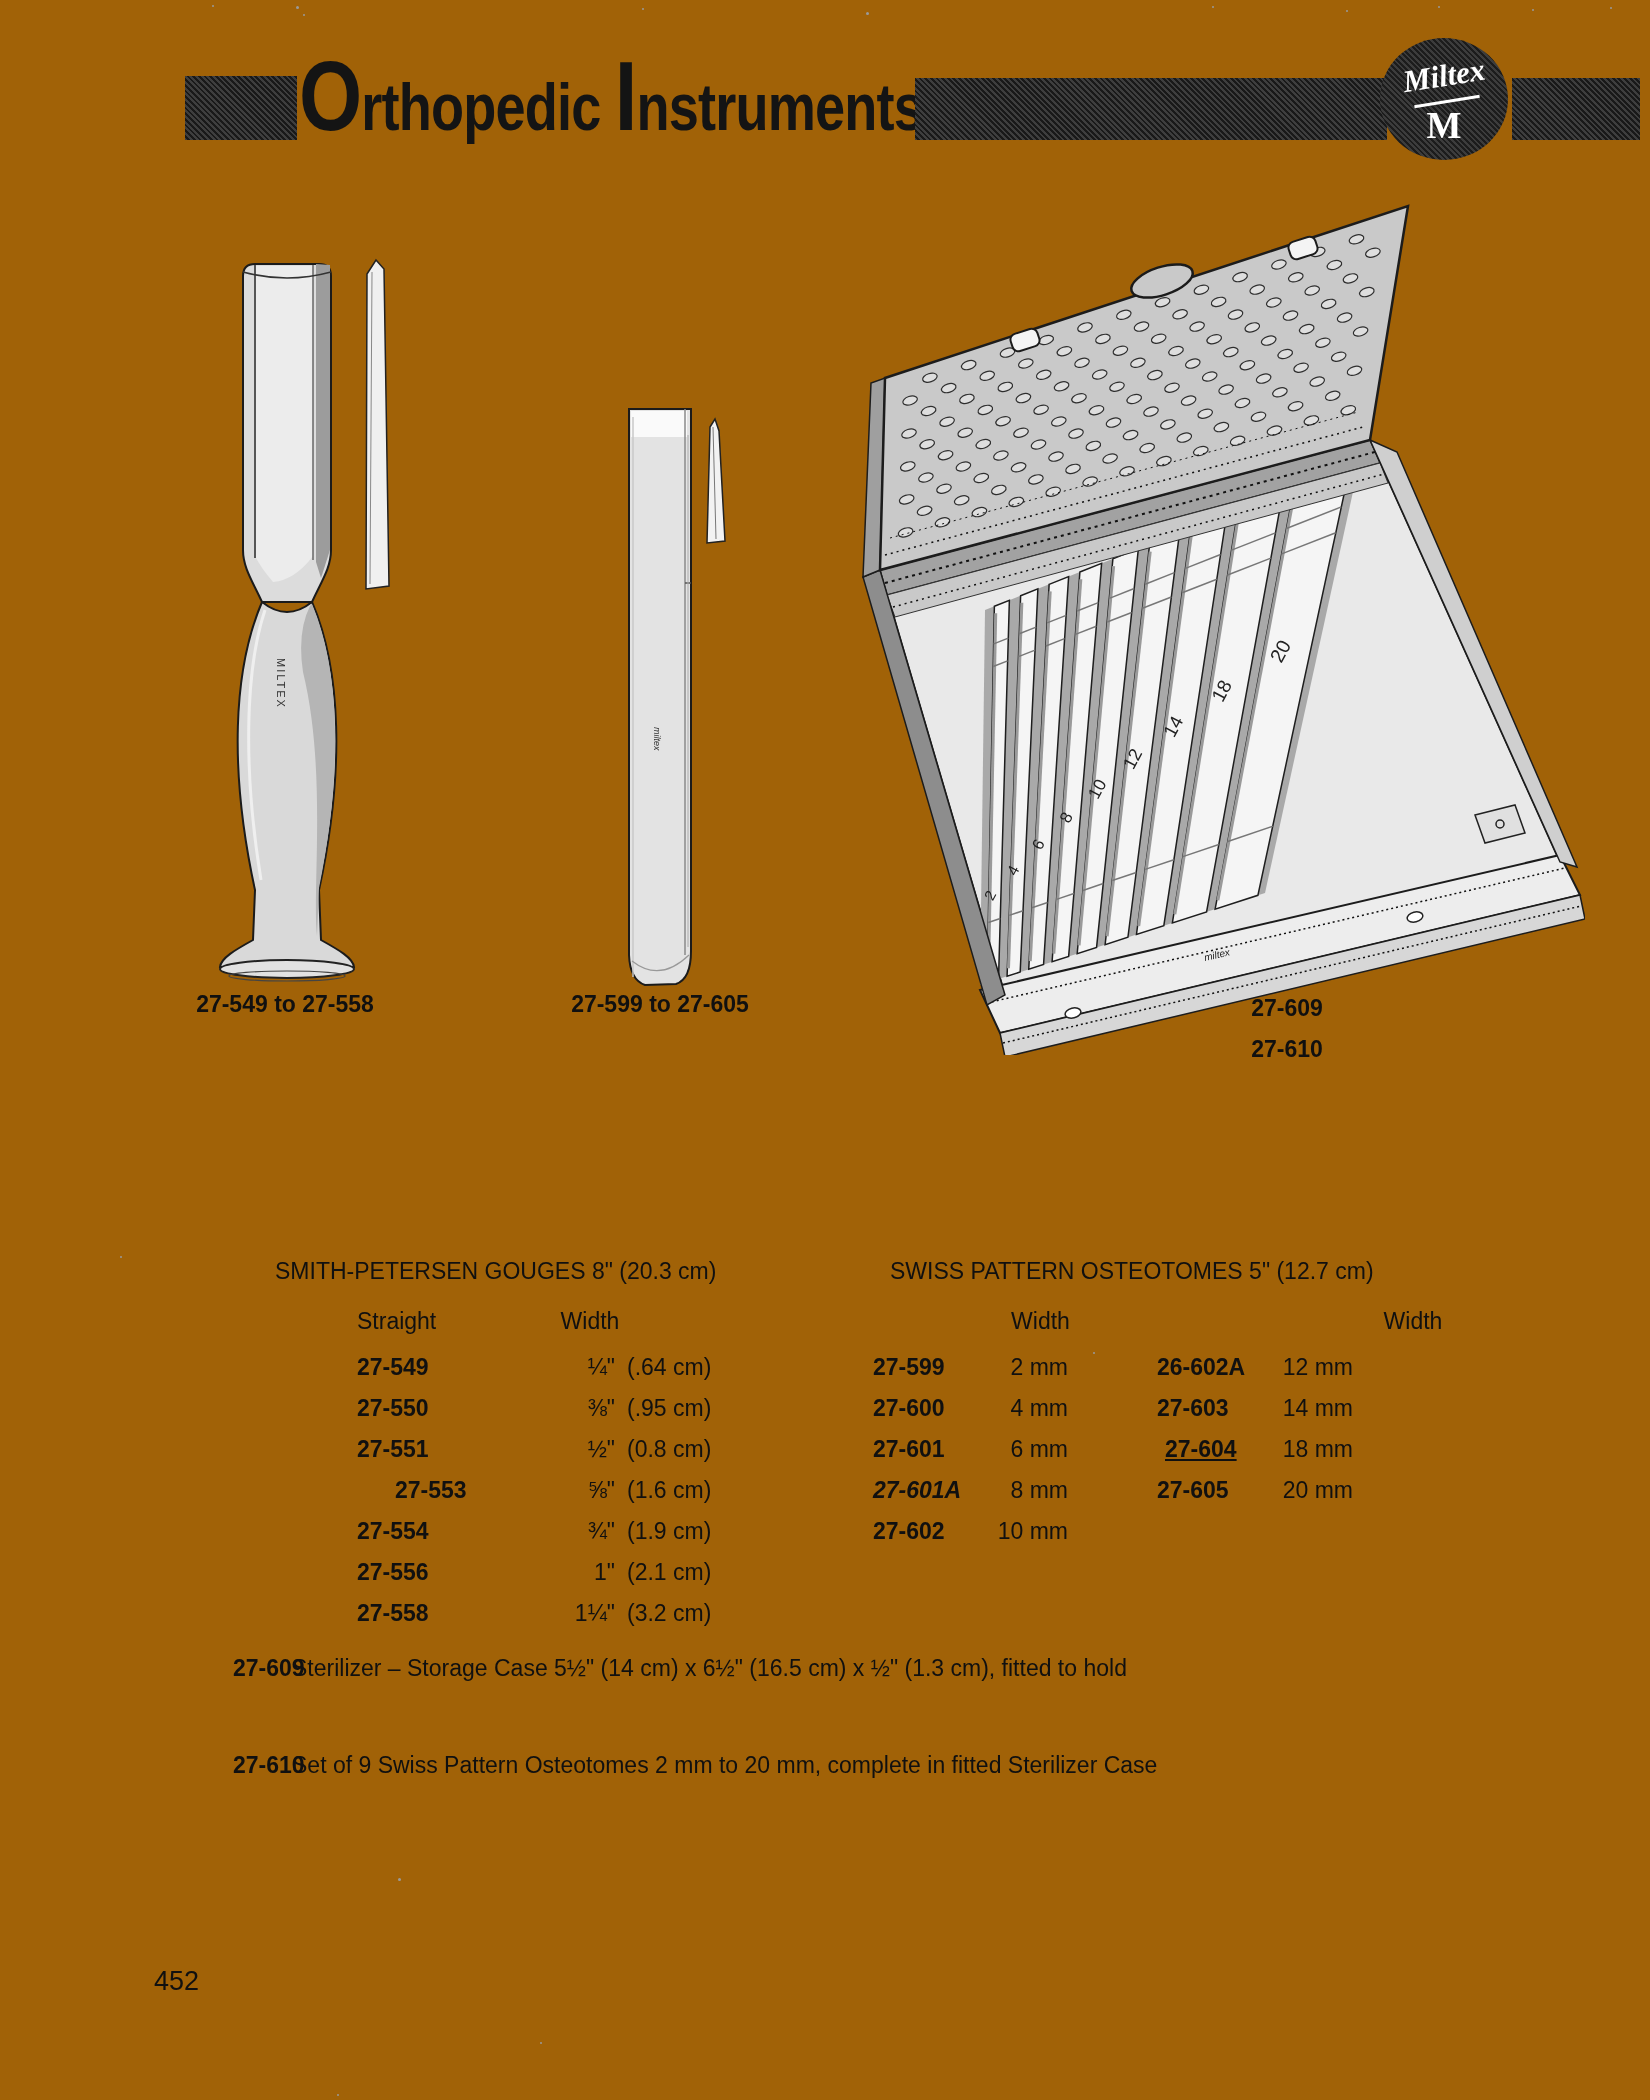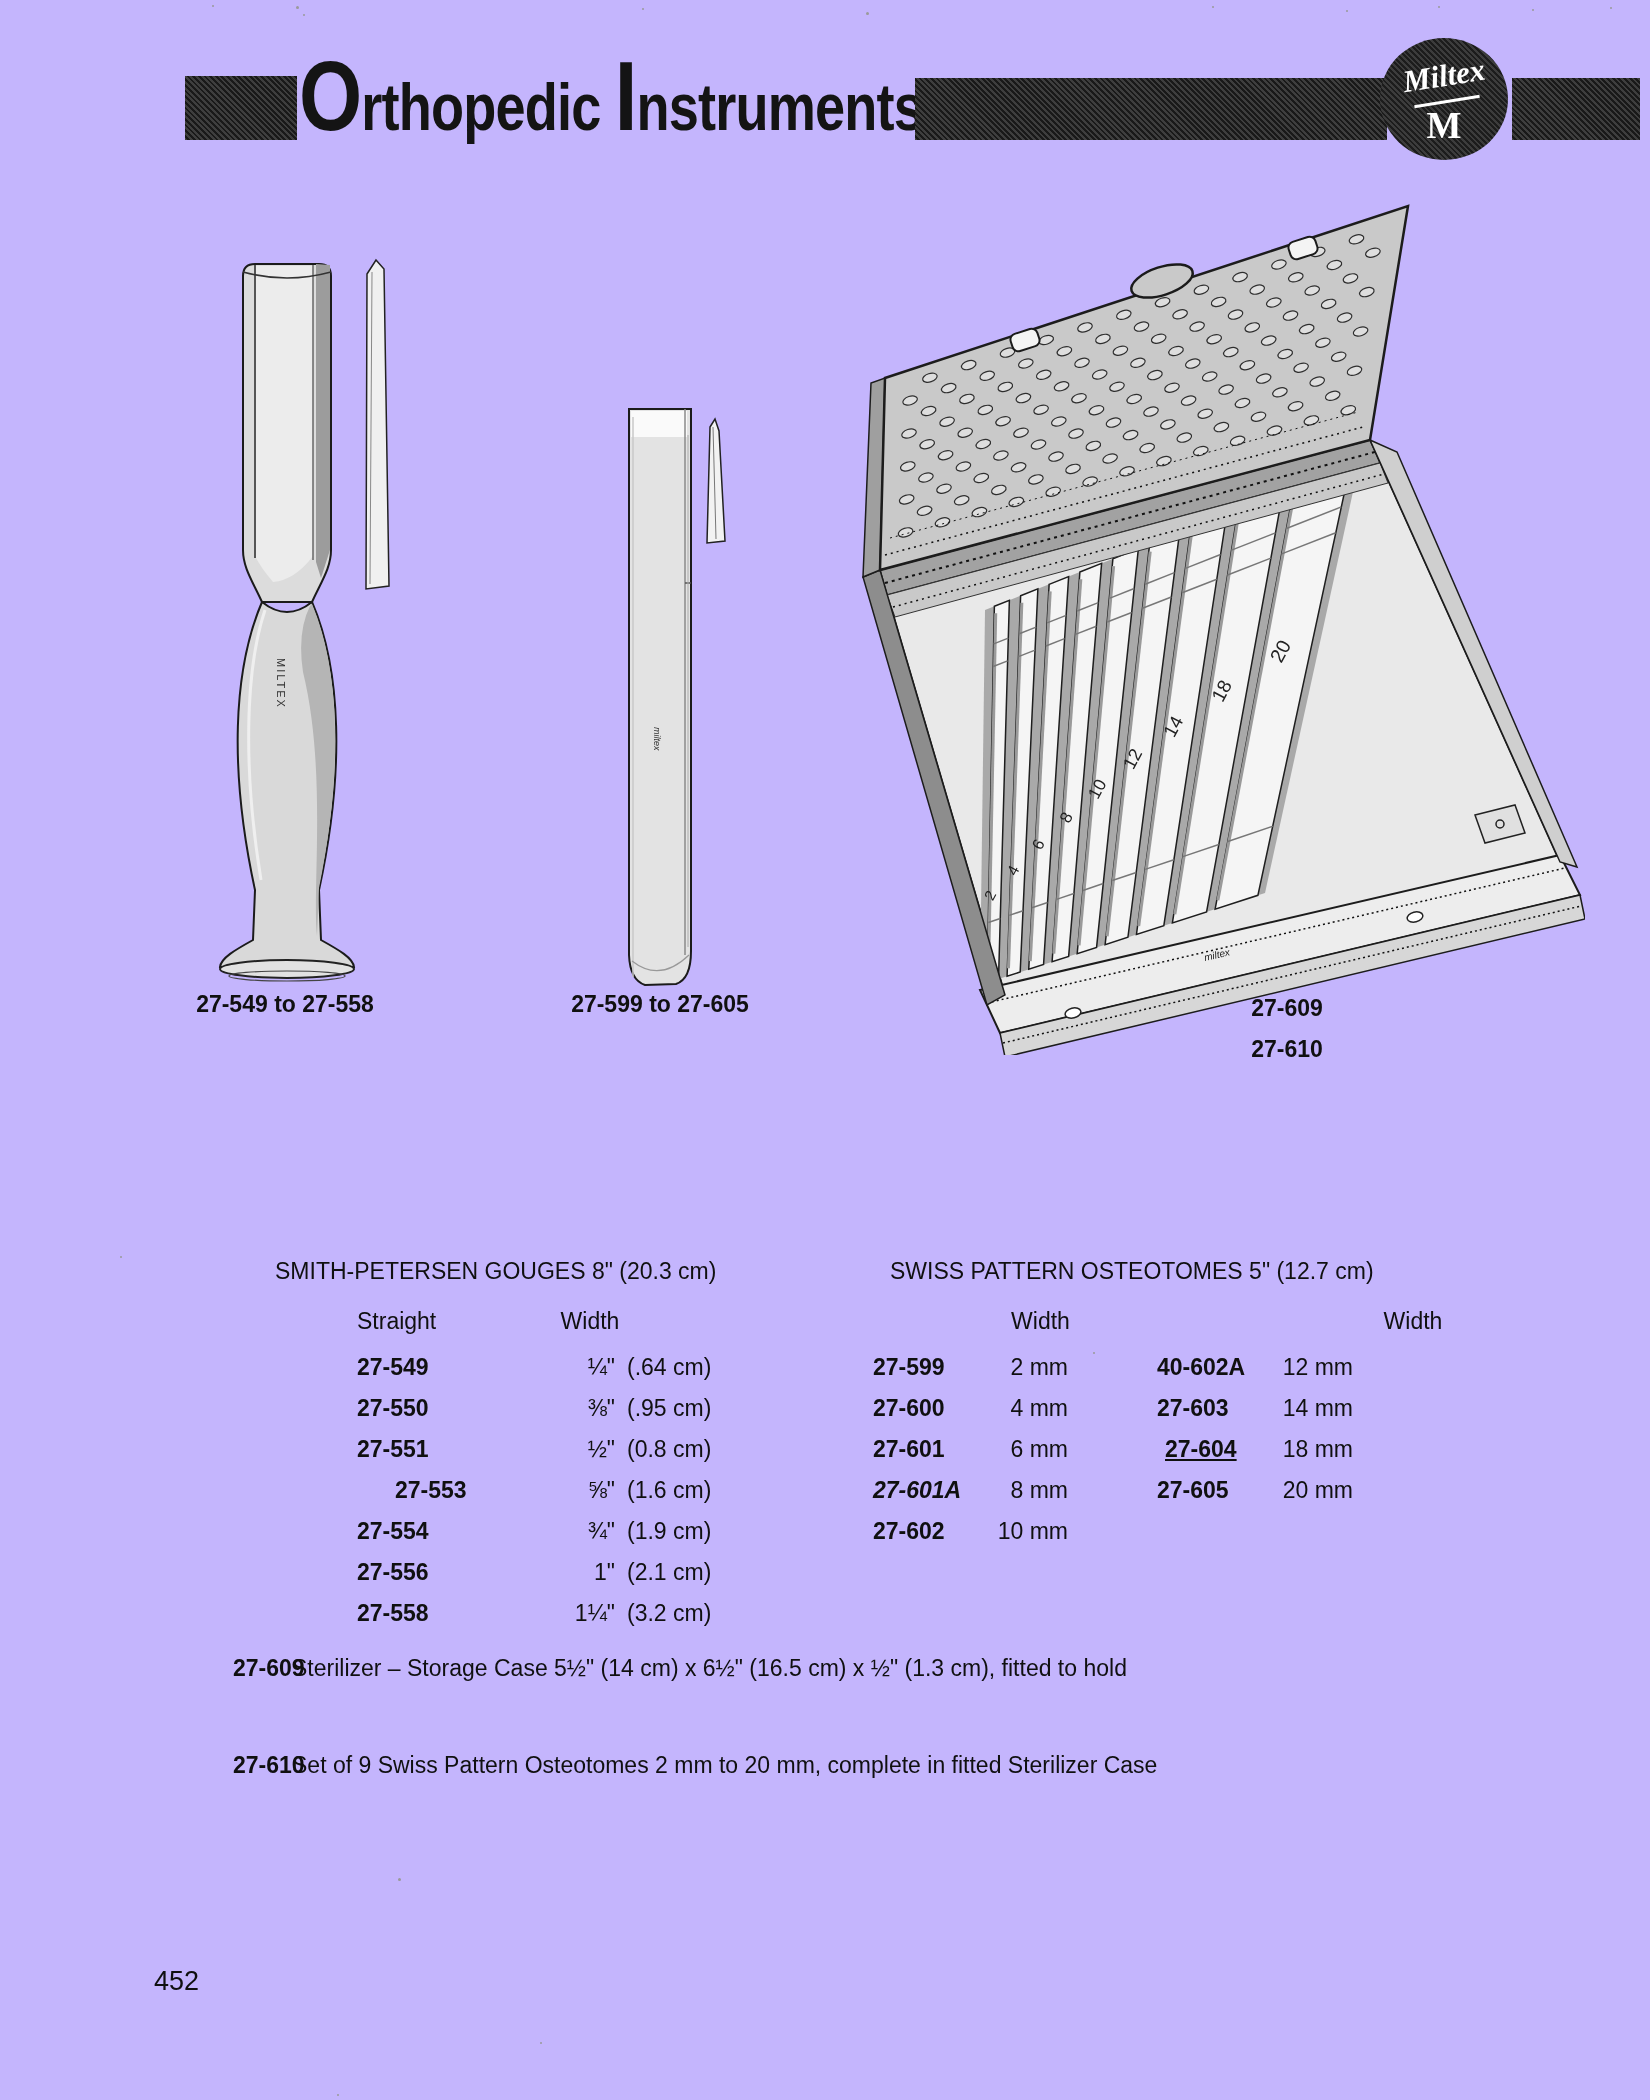--- a/index.html
+++ b/index.html
@@ -1,16 +1,16 @@
 <!DOCTYPE html>
 <html><head>
 <meta charset="utf-8">
 <style>
   html,body{margin:0;padding:0;background:#777;}
-  .page{position:relative;width:1650px;height:2100px;background:#c4b5fd;overflow:hidden;
+  .page{position:relative;width:1650px;height:2100px;background:#a16207;overflow:hidden;
         font-family:"Liberation Sans","DejaVu Sans",sans-serif;color:#101010;}
   
   .hdr-block{position:absolute;background:#191919;
      background-image:repeating-linear-gradient(45deg,rgba(255,255,255,.16) 0 2px,transparent 2px 4px);}
   .hdr-title{position:absolute;left:299px;top:44px;white-space:nowrap;font-weight:bold;
      font-size:66px;line-height:104px;letter-spacing:-1px;color:#141414;
      transform:scaleX(.82);transform-origin:left bottom;}
   .hdr-title .big{font-size:99px;}
   .logo{position:absolute;left:1380px;top:38px;width:128px;height:122px;border-radius:50%;
      background:#1c1c1c;background-image:repeating-linear-gradient(45deg,rgba(255,255,255,.14) 0 2px,transparent 2px 4px);
@@ -387,21 +387,21 @@
           <span class="cat" style="position: absolute; left: 0px; font-style: italic;">27-601A</span>
           <span class="sw-wid" style="left: 105px; width: 90px;">8 mm</span>
         </div>
         <div class="sw-row" style="top: 260px; left: 0px; width: 600px;">
           <span class="cat" style="position: absolute; left: 0px;">27-602</span>
           <span class="sw-wid" style="left: 105px; width: 90px;">10 mm</span>
         </div>
       </div>
     <div id="sw-right">
         <div class="sw-row" style="top: 96px; left: 0px; width: 600px;">
-          <span class="cat" style="position: absolute; left: 284px;">40-602A</span>
+          <span class="cat" style="position: absolute; left: 284px;">26-602A</span>
           <span class="sw-wid" style="left: 390px; width: 90px;">12 mm</span>
         </div>
         <div class="sw-row" style="top: 137px; left: 0px; width: 600px;">
           <span class="cat" style="position: absolute; left: 284px;">27-603</span>
           <span class="sw-wid" style="left: 390px; width: 90px;">14 mm</span>
         </div>
         <div class="sw-row" style="top: 178px; left: 0px; width: 600px;">
           <span class="cat" style="position: absolute; left: 292px; text-decoration: underline;">27-604</span>
           <span class="sw-wid" style="left: 390px; width: 90px;">18 mm</span>
         </div>

